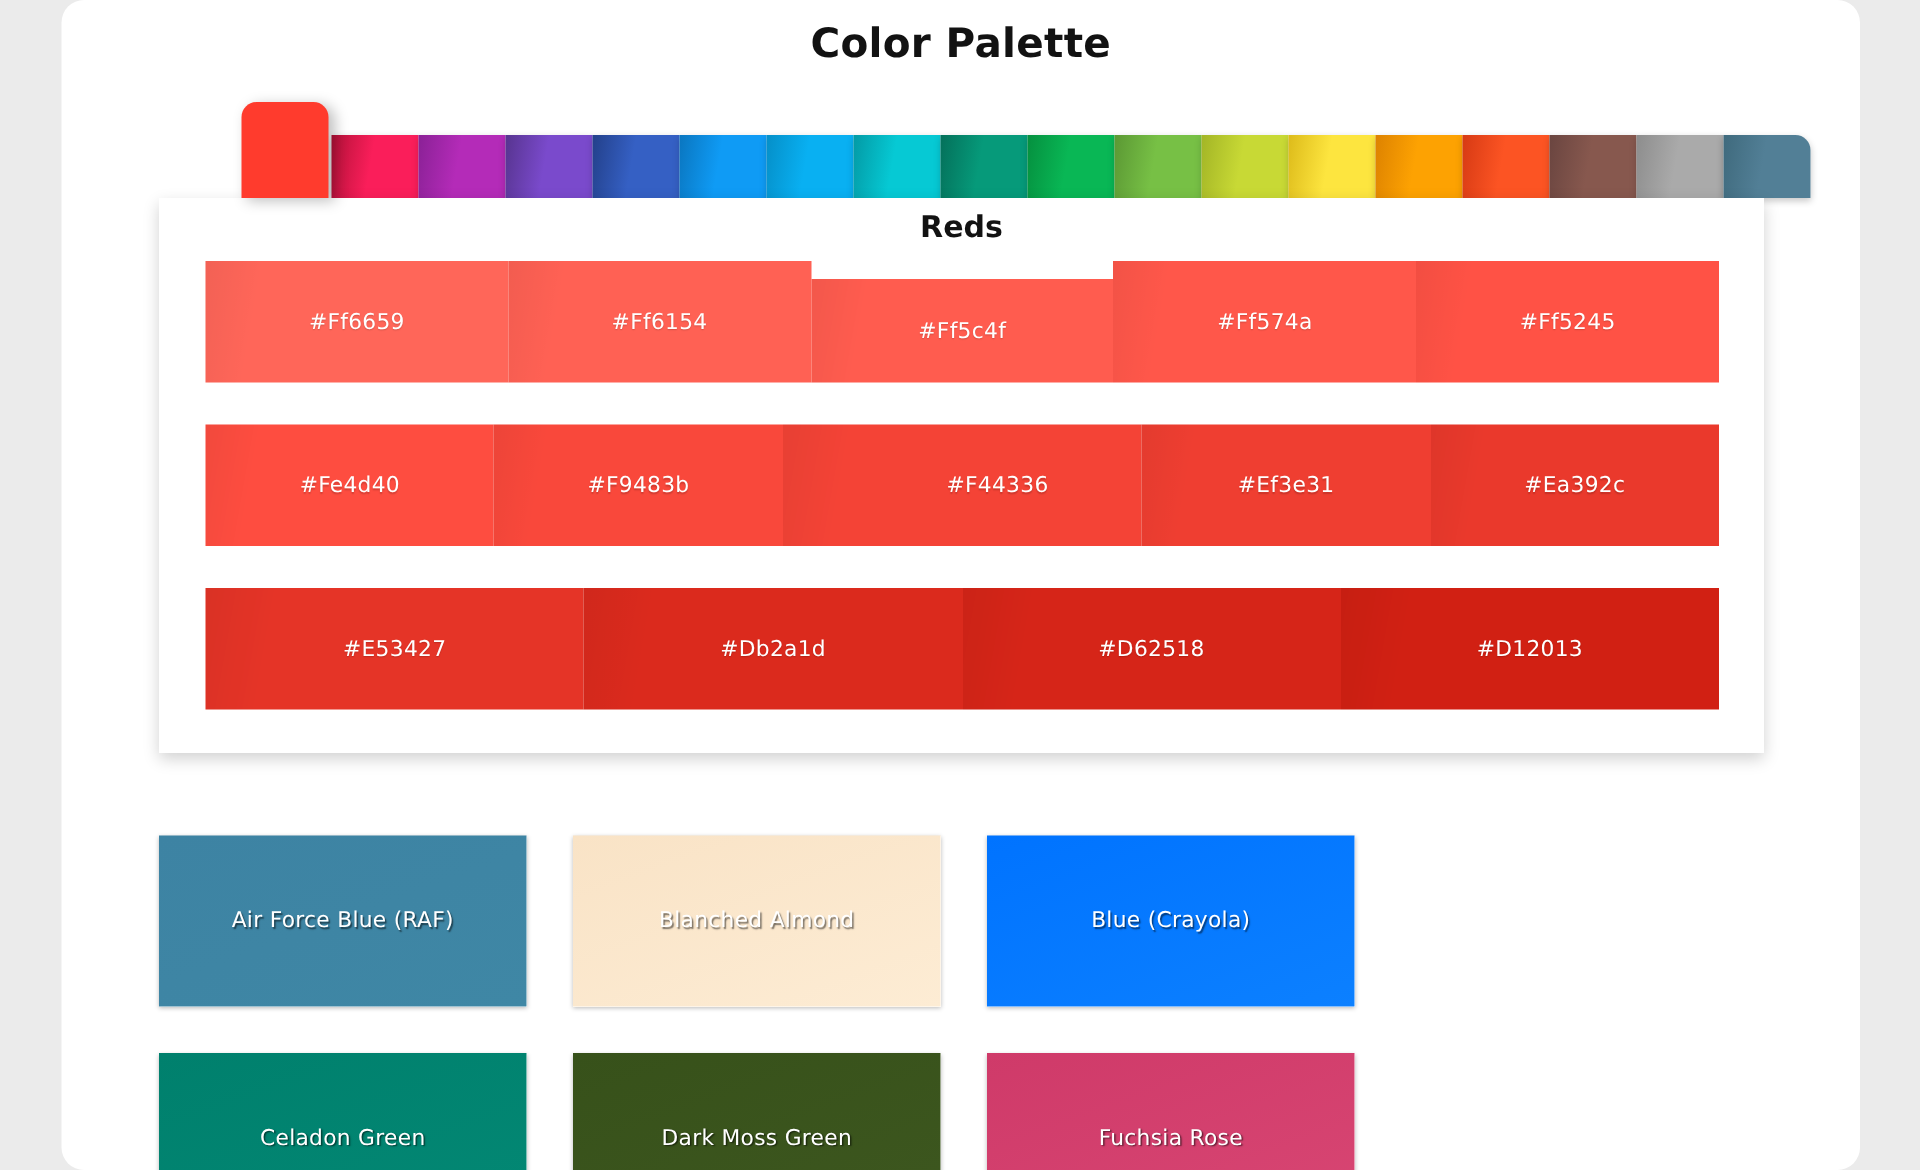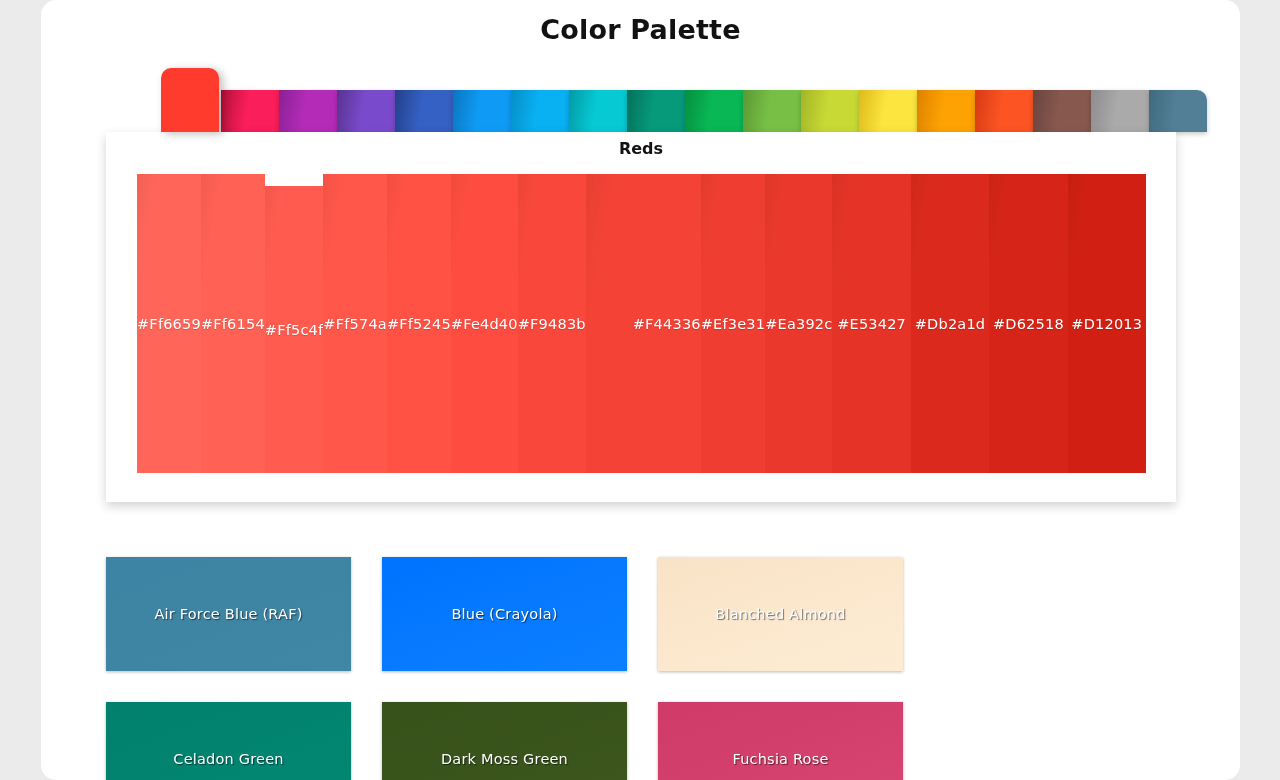--- a/index.html
+++ b/index.html
@@ -57,30 +57,31 @@
     position: absolute;
     left: 65px; top: 132px;
     width: 1070px; height: 370px;
     background: #ffffff;
     box-shadow: 0 4px 10px rgba(0,0,0,0.18);
   }
   .detail-title {
     margin: 0;
     padding-top: 7px;
     text-align: center;
-    font-size: 16px;
+    font-size: 20px;
     font-weight: 700;
     color: #121212;
   }
   .swatch-grid {
     position: absolute;
     left: 31px; top: 42px;
     width: 1009px; height: 299px;
     display: flex;
-    flex-direction: row;
+    flex-direction: column;
+    gap: 28px;
   }
   .swatch-row {
     display: flex;
     flex: 1 1 0;
   }
   .swatch-cell {
     flex: 1 1 0;
     display: flex;
     align-items: center;
     justify-content: center;
@@ -193,26 +194,26 @@
             <span>#D12013</span>
           </div>
         </div>
       </div>
   </div>
 
   <div class="card-area">
       <div class="color-card" style="background: linear-gradient(160deg, rgb(61, 131, 163) 0%, rgb(63, 135, 165) 100%);">
         <span class="color-card-label" style="color: rgb(255, 255, 255);">Air Force Blue (RAF)</span>
       </div>
+      <div class="color-card" style="background: linear-gradient(160deg, rgb(249, 227, 198) 0%, rgb(253, 236, 212) 100%);">
+        <span class="color-card-label" style="color: rgb(255, 255, 255);">Blanched Almond</span>
+      </div>
       <div class="color-card" style="background: linear-gradient(160deg, rgb(0, 115, 255) 0%, rgb(12, 128, 255) 100%);">
         <span class="color-card-label" style="color: rgb(255, 255, 255);">Blue (Crayola)</span>
       </div>
-      <div class="color-card" style="background: linear-gradient(160deg, rgb(249, 227, 198) 0%, rgb(253, 236, 212) 100%);">
-        <span class="color-card-label" style="color: rgb(255, 255, 255);">Blanched Almond</span>
-      </div>
       <div class="color-card" style="background: linear-gradient(160deg, rgb(0, 128, 109) 0%, rgb(3, 136, 116) 100%);">
         <span class="color-card-label" style="color: rgb(255, 255, 255);">Celadon Green</span>
       </div>
       <div class="color-card" style="background: linear-gradient(160deg, rgb(55, 81, 26) 0%, rgb(61, 87, 31) 100%);">
         <span class="color-card-label" style="color: rgb(255, 255, 255);">Dark Moss Green</span>
       </div>
       <div class="color-card" style="background: linear-gradient(160deg, rgb(207, 58, 105) 0%, rgb(216, 70, 115) 100%);">
         <span class="color-card-label" style="color: rgb(255, 255, 255);">Fuchsia Rose</span>
       </div>
     </div>

